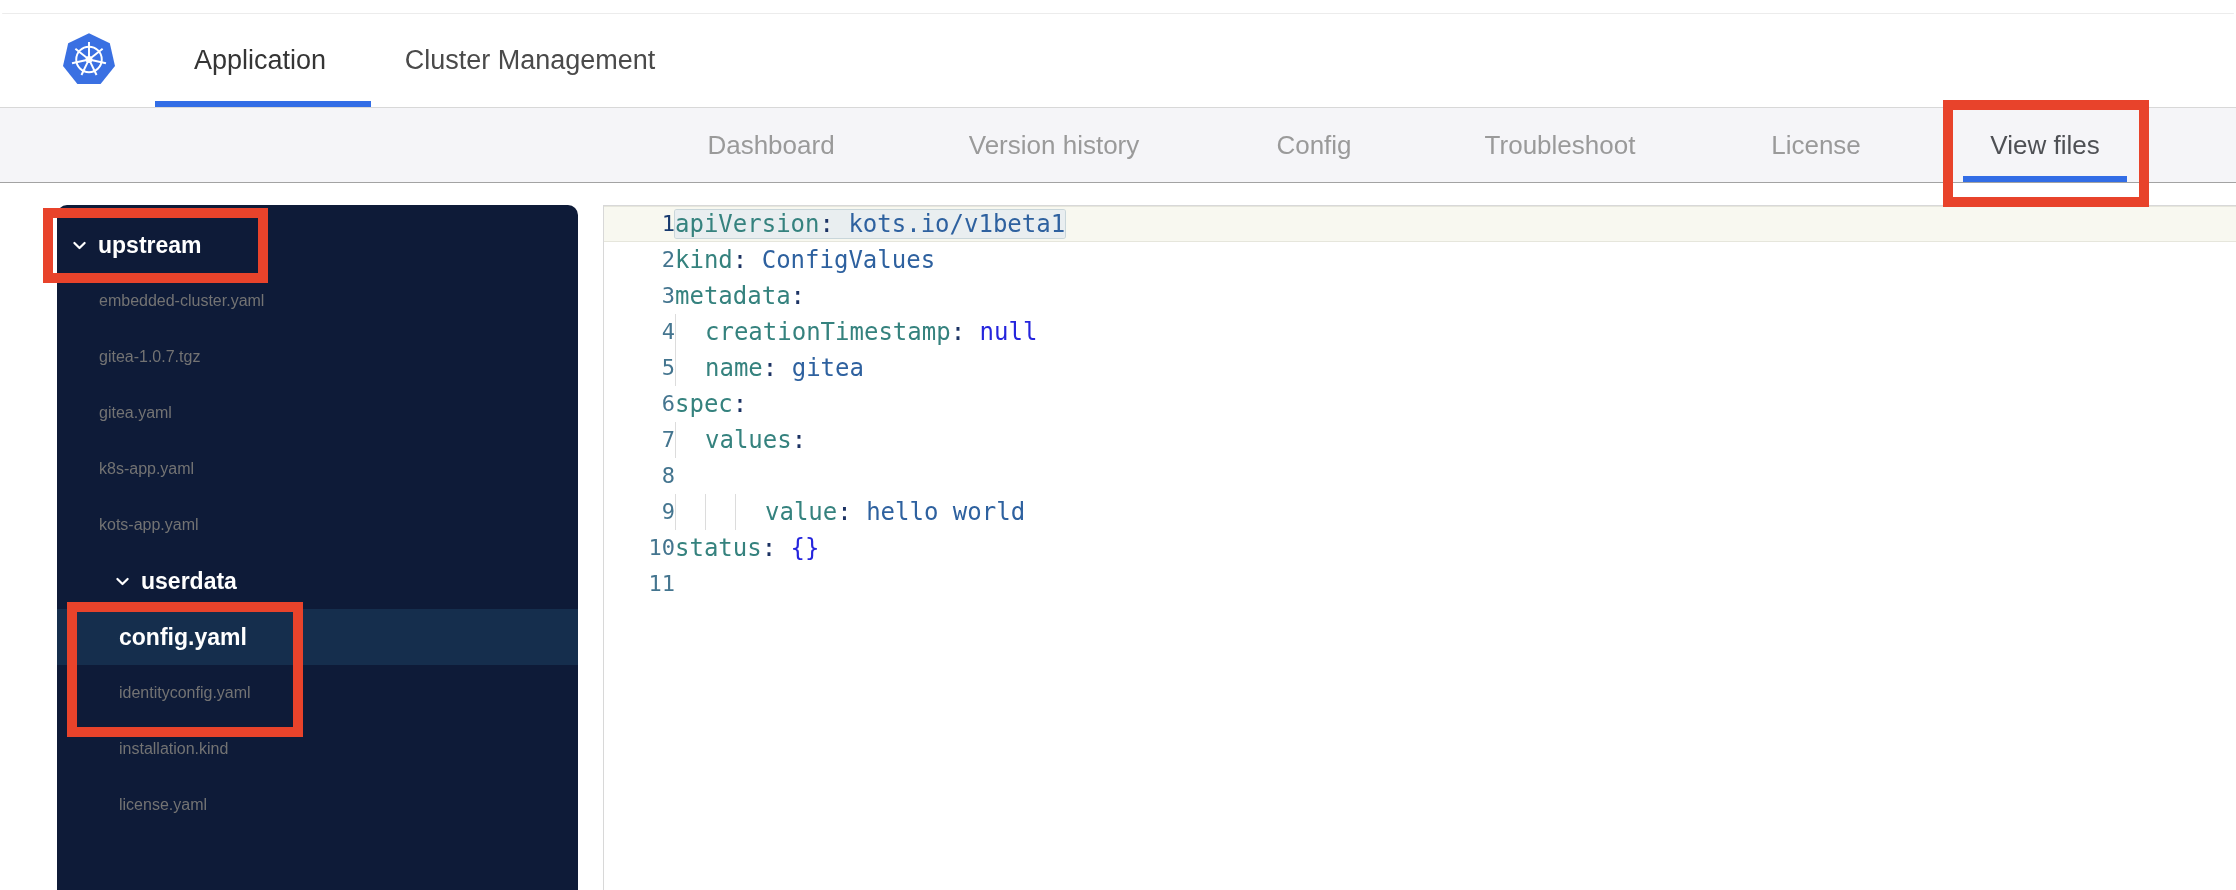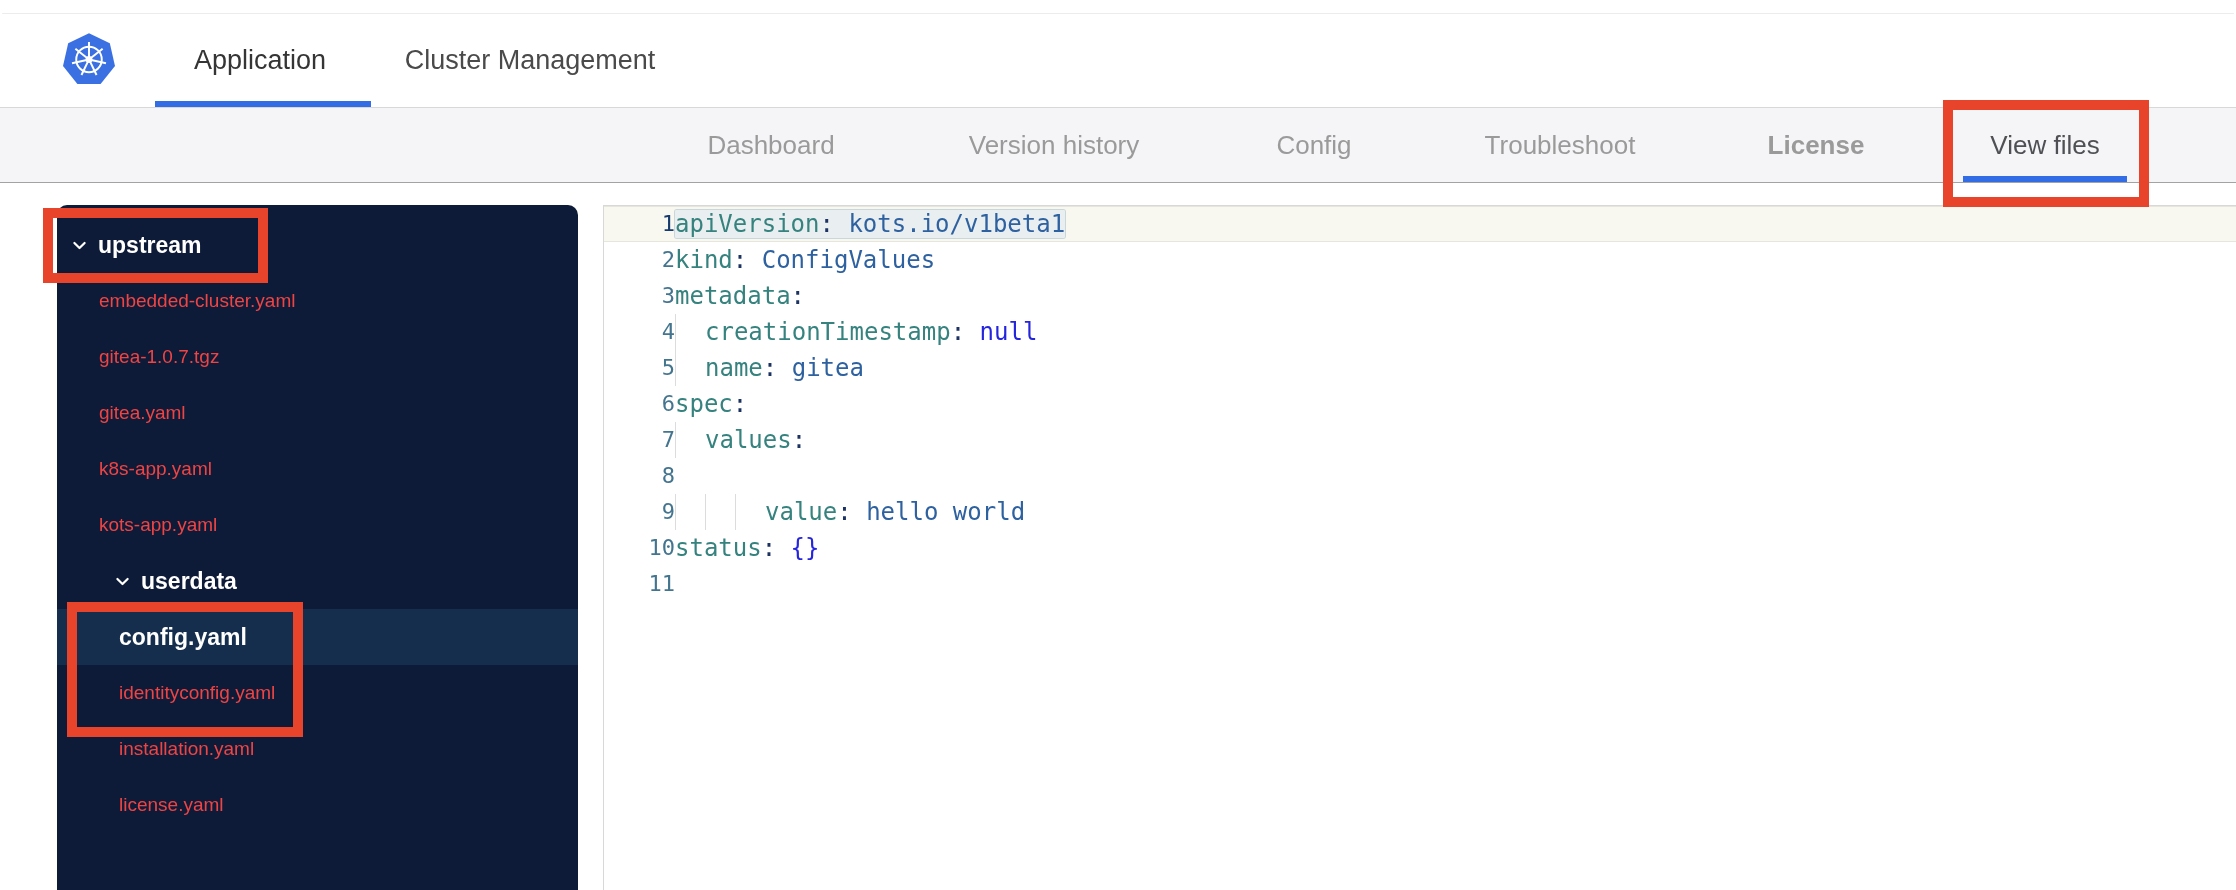--- a/index.html
+++ b/index.html
@@ -28,21 +28,21 @@
   .sidebar{position:absolute;left:57px;top:205px;width:521px;height:685px;background:#0e1b38;
            border-radius:10px 10px 0 0;padding-top:12px;box-sizing:border-box;}
   .tree-row{display:flex;align-items:center;height:56px;cursor:pointer;box-sizing:border-box;}
   .tree-row.selected{background:#152e4d;}
   .tree-row .chev{width:17px;height:17px;margin-right:10px;flex:0 0 auto;}
   .tree-row.lvl0{padding-left:14px;}
   .tree-row.file.lvl1{padding-left:42px;}
   .tree-row.dir.lvl1{padding-left:57px;}
   .tree-row.file.lvl2{padding-left:62px;}
   .dir-label{color:#ffffff;font-weight:bold;font-size:23px;}
-  .file-label{color:#ef4444;font-size:19px;}
+  .file-label{color:#737373;font-size:16px;}
   .tree-row.selected .file-label{color:#ffffff;font-weight:bold;font-size:23px;}
 
   
   .codeview{position:absolute;left:603px;top:205px;width:1633px;height:685px;background:#fff;
             border-left:1px solid #d8d8d8;border-top:1px solid #d8d8d8;box-sizing:border-box;
             font-family:"DejaVu Sans Mono","Liberation Mono",monospace;cursor:text;}
   .code-line{display:flex;height:36px;line-height:36px;white-space:pre;}
   .code-line.active{background:#f8f8f0;box-shadow:inset 0 1px 0 #e6e6dc, inset 0 -1px 0 #e6e6dc;}
   .gutter{flex:0 0 71px;text-align:right;font-size:22px;color:#44758f;user-select:none;}
   .code-line.active .gutter{color:#173a6e;}
@@ -88,21 +88,21 @@
       </div>
     <div class="app-underline"></div>
   </div>
 
   <div class="subnav">
     <div id="subnav-tabs">
         <div class="subnav-tab" style="left: 771px;">Dashboard</div>
         <div class="subnav-tab" style="left: 1054px;">Version history</div>
         <div class="subnav-tab" style="left: 1314px;">Config</div>
         <div class="subnav-tab" style="left: 1560px;">Troubleshoot</div>
-        <div class="subnav-tab" style="left: 1816px; font-weight: bold;">License</div>
+        <div class="subnav-tab" style="left: 1816px;">License</div>
         <div class="subnav-tab active" style="left: 2045px;">View files</div>
       </div>
   </div>
   <div class="viewfiles-underline"></div>
 
   <div class="sidebar" id="file-tree">
       <div class="tree-row dir lvl0">
         <svg class="chev" viewBox="0 0 20 20" fill="none" stroke="#ffffff" stroke-width="2.6" stroke-linecap="round" stroke-linejoin="round">
           <polyline points="4,7 10,13 16,7"></polyline>
         </svg>
@@ -129,21 +129,21 @@
         </svg>
         <span class="dir-label">userdata</span>
       </div>
       <div class="tree-row file lvl2 selected">
         <span class="file-label">config.yaml</span>
       </div>
       <div class="tree-row file lvl2">
         <span class="file-label">identityconfig.yaml</span>
       </div>
       <div class="tree-row file lvl2">
-        <span class="file-label">installation.yaml</span>
+        <span class="file-label">installation.kind</span>
       </div>
       <div class="tree-row file lvl2">
         <span class="file-label">license.yaml</span>
       </div>
     </div>
 
   <div class="codeview" id="code-viewer">
       <div class="code-line active"><span class="gutter">1</span><span class="code-text"><span class="selection"><span class="tk-key">apiVersion</span><span class="tk-punc">: </span><span class="tk-value">kots.io/v1beta1</span></span></span></div>
       <div class="code-line"><span class="gutter">2</span><span class="code-text"><span class="tk-key">kind</span><span class="tk-punc">: </span><span class="tk-value">ConfigValues</span></span></div>
       <div class="code-line"><span class="gutter">3</span><span class="code-text"><span class="tk-key">metadata</span><span class="tk-punc">:</span></span></div>

